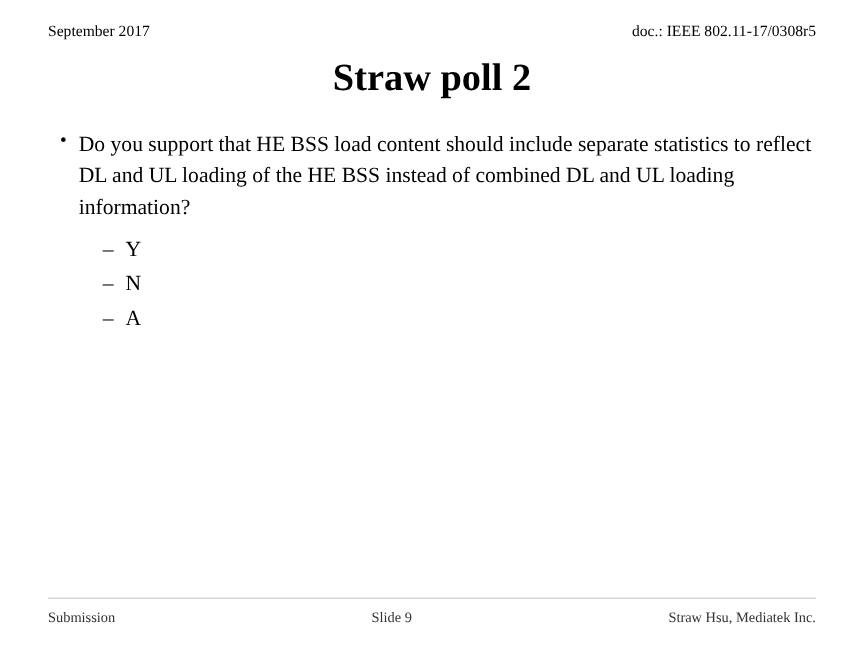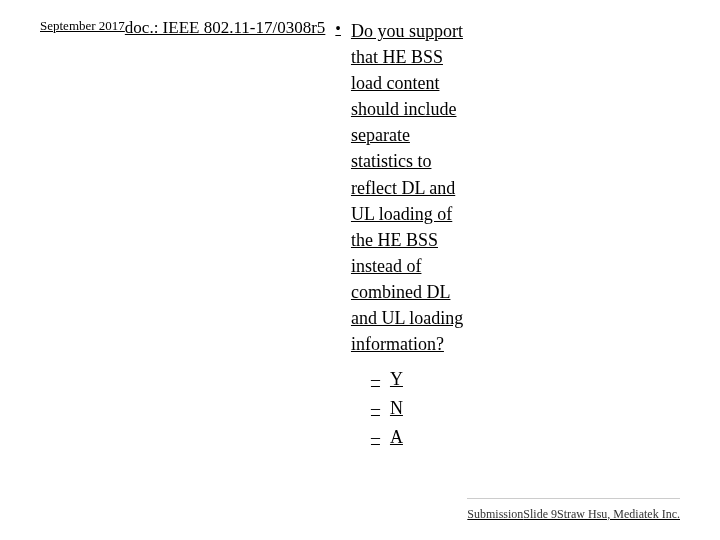--- a/index.html
+++ b/index.html
@@ -16,38 +16,37 @@
       color: #000000;
       overflow: hidden;
     }
 
     .slide-container {
       width: 720px;
       height: 540px;
       position: relative;
       padding: 18px 40px 18px 40px;
       display: flex;
-      flex-direction: row;
-      text-decoration: underline;
+      flex-direction: column;
     }
 
     .header {
       display: flex;
       justify-content: space-between;
       align-items: flex-start;
       margin-bottom: 8px;
       font-size: 13px;
     }
 
     .header-left {
       font-size: 13px;
     }
 
     .header-right {
-      font-size: 17px;
+      font-size: 13px;
     }
 
     .title-section {
       text-align: center;
       margin-bottom: 24px;
       margin-top: 4px;
     }
 
     .slide-title {
       font-size: 32px;
@@ -122,20 +121,23 @@
 </head>
 <body>
 
 <div class="slide-container">
 
   <div class="header">
     <span class="header-left">September 2017</span>
     <span class="header-right">doc.: IEEE 802.11-17/0308r5</span>
   </div>
 
+  <div class="title-section">
+    <span class="slide-title">Straw poll 2</span>
+  </div>
 
   <div class="content-section">
     <div class="bullet-item">
       <span class="bullet-dot">•</span>
       <div>
         <span class="bullet-text">Do you support that HE BSS load content should include separate statistics to reflect DL and UL loading of the HE BSS instead of combined DL and UL loading information?</span>
         <ul class="sub-list">
           <li>
             <span class="dash">–</span>
             <span>Y</span>

